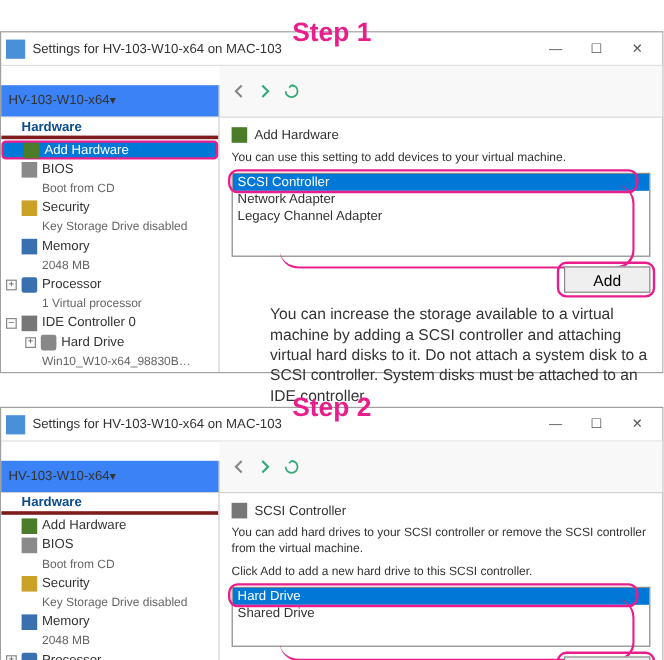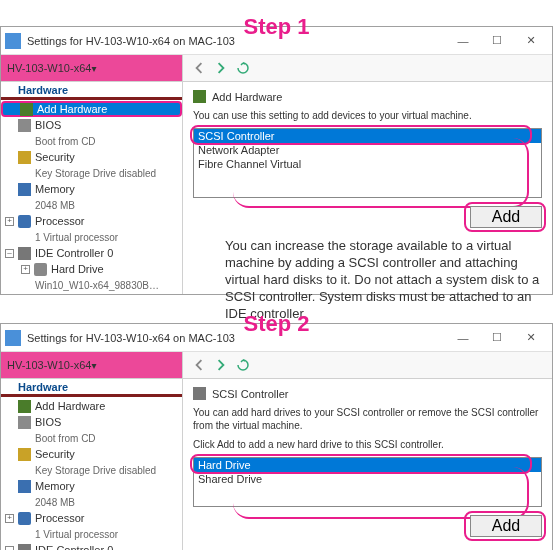--- a/index.html
+++ b/index.html
@@ -5,21 +5,21 @@
 * { box-sizing: border-box; margin: 0; padding: 0; }
 html, body { font-family: "Segoe UI", Tahoma, sans-serif; font-size: 11px; background: #fff; }
 .wrap { width: 553px; }
 .step-label { color: #e91e8c; font-size: 22px; font-weight: bold; text-align: center; position: relative; top: 14px; z-index: 10; }
 .window { border: 1px solid #a0a0a0; background: #fff; margin-bottom: 2px; position: relative; }
 .titlebar { display: flex; align-items: center; height: 28px; padding: 0 4px; border-bottom: 1px solid #e0e0e0; }
 .tb-icon { width: 16px; height: 16px; background: #4a90d9; margin-right: 6px; }
 .tb-title { flex: 1; color: #333; }
 .tb-btn { width: 34px; height: 22px; display: flex; align-items: center; justify-content: center; color: #555; font-family: sans-serif; }
 .toolbar-row { display: flex; border-bottom: 1px solid #d0d0d0; }
-.vm-drop { width: 182px; display: flex; align-items: center; height: 26px; padding: 0 6px; border-right: 1px solid #d0d0d0; background: #ec4899; }
+.vm-drop { width: 182px; display: flex; align-items: center; height: 26px; padding: 0 6px; border-right: 1px solid #d0d0d0; background: #3b82f6; margin-top: 16px; }
 .vm-drop span { flex: 1; color: #333; }
 .vm-chev { color: #666; font-size: 10px; }
 .tool-strip { flex: 1; display: flex; align-items: center; gap: 10px; padding: 0 10px; background: #f8f8f8; }
 .tstrip-icon { width: 12px; height: 12px; }
 .body { display: flex; height: 212px; }
 .body.tall { height: 254px; }
 .tree { width: 182px; border-right: 1px solid #d0d0d0; overflow: hidden; background: #fff; padding: 2px 0; }
 .tree-row { display: flex; align-items: center; height: 16px; padding: 0 4px; white-space: nowrap; color: #333; gap: 4px; }
 .tree-row.header { color: #0a4b8c; font-weight: bold; border-bottom: 3px solid #7f1d1d; padding-bottom: 1px; margin-bottom: 1px; }
 .tree-row.child { padding-left: 34px; color: #666; font-size: 10px; }
@@ -39,21 +39,21 @@
 .content { flex: 1; padding: 8px 10px; color: #333; position: relative; }
 .c-header { display: flex; align-items: center; gap: 6px; margin-bottom: 6px; }
 .c-title { font-weight: normal; color: #333; }
 .c-desc { font-size: 10px; color: #333; margin-bottom: 6px; line-height: 1.3; }
 .listbox { border: 1px solid #888; background: #fff; height: 70px; width: 100%; overflow: hidden; position: relative; }
 .listbox.step2 { height: 50px; }
 .list-item { padding: 1px 4px; font-size: 11px; }
 .list-item.sel { background: #0078d7; color: #fff; }
 .pink-box { border: 2px solid #e91e8c; border-radius: 8px; position: absolute; pointer-events: none; }
 .add-row { display: flex; justify-content: flex-end; margin-top: 8px; position: relative; }
-.add-btn { min-width: 72px; height: 22px; border: 1px solid #888; background: #efefef; font-size: 16px; cursor: pointer; }
+.add-btn { min-width: 72px; height: 22px; border: 1px solid #888; background: #efefef; font-size: 13px; cursor: pointer; }
 .footnote { font-size: 13px; color: #333; margin-top: 10px; line-height: 1.3; margin-left: 32px; }
 .curve { position: absolute; border: 2px solid #e91e8c; border-radius: 16px; border-left: none; border-top: none; pointer-events: none; }
 </style>
 </head>
 <body>
 
 <div class="wrap">
   <div class="step-label">Step 1</div>
 
   <div class="window">
@@ -144,21 +144,21 @@
       <div class="content">
         <div class="c-header">
             <span class="ic ic-hw"></span>
             <span class="c-title">Add Hardware</span>
           </div>
         <div class="c-desc">You can use this setting to add devices to your virtual machine.</div>
         <div style="position:relative">
           <div class="listbox">
             <div class="list-item sel">SCSI Controller</div>
             <div class="list-item">Network Adapter</div>
-            <div class="list-item">Fibre Channel Virtual</div>
+            <div class="list-item">Legacy Channel Adapter</div>
           </div>
           <div class="pink-box" style="left:-3px;top:-3px;width:342px;height:20px;"></div>
           <div class="curve" style="left:40px;top:10px;width:296px;height:70px;"></div>
         </div>
         <div class="add-row">
           <button class="add-btn">Add</button>
           <div class="pink-box" style="right:-4px;top:-4px;width:82px;height:30px;"></div>
         </div>
         <div class="footnote">You can increase the storage available to a virtual machine by adding a SCSI controller and attaching virtual hard disks to it. Do not attach a system disk to a SCSI controller. System disks must be attached to an IDE controller.</div>
       </div>

